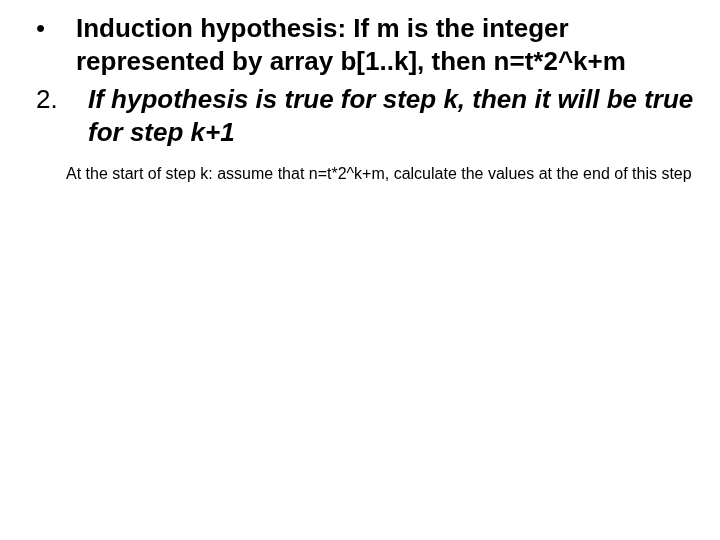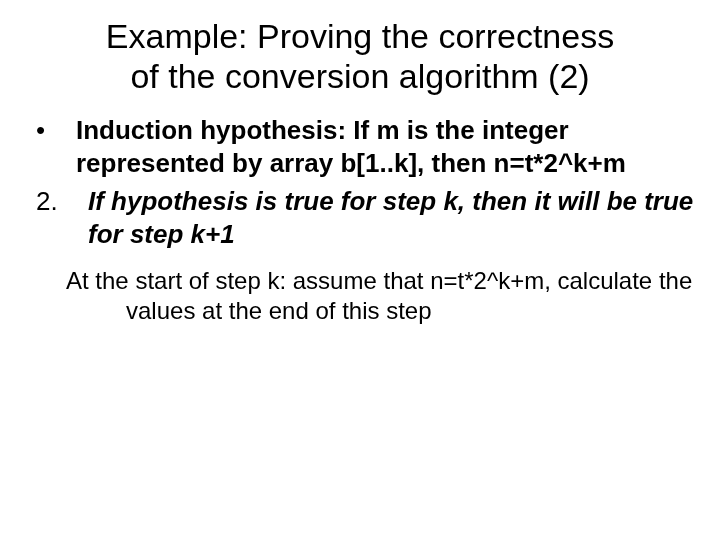--- a/index.html
+++ b/index.html
@@ -48,36 +48,32 @@
   }
   .italic {
     font-style: italic;
     margin-left: 12px;
   }
   .proof {
     margin-top: 16px;
     margin-left: 30px;
   }
   .proof-line {
-    font-size: 24px;
+    font-size: 16px;
     line-height: 1.25;
     padding-left: 60px;
     text-indent: -60px;
     margin-bottom: 2px;
   }
 </style>
 </head>
 <body>
 
 <div class="slide">
 
-  <div class="title">
-    <span>Example: Proving the correctness</span><br>
-    <span>of  the  conversion algorithm (2)</span>
-  </div>
 
   <div class="body">
 
     <div class="row">
       <div class="marker dot">•</div>
       <div class="content">Induction hypothesis: If m is the integer represented by array b[1..k], then n=t*2^k+m</div>
     </div>
 
     <div class="row">
       <div class="marker">2.</div>

